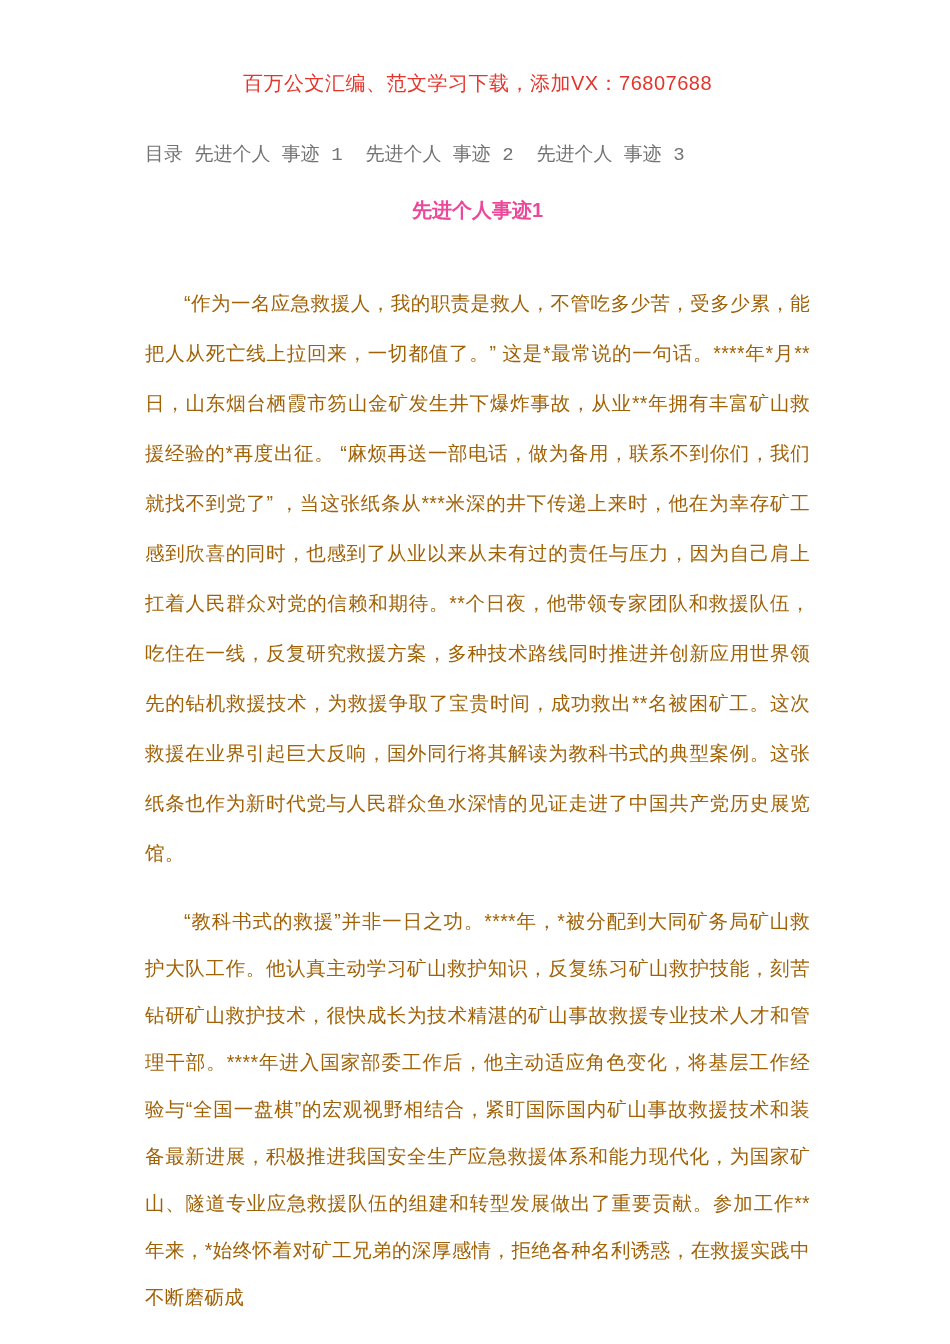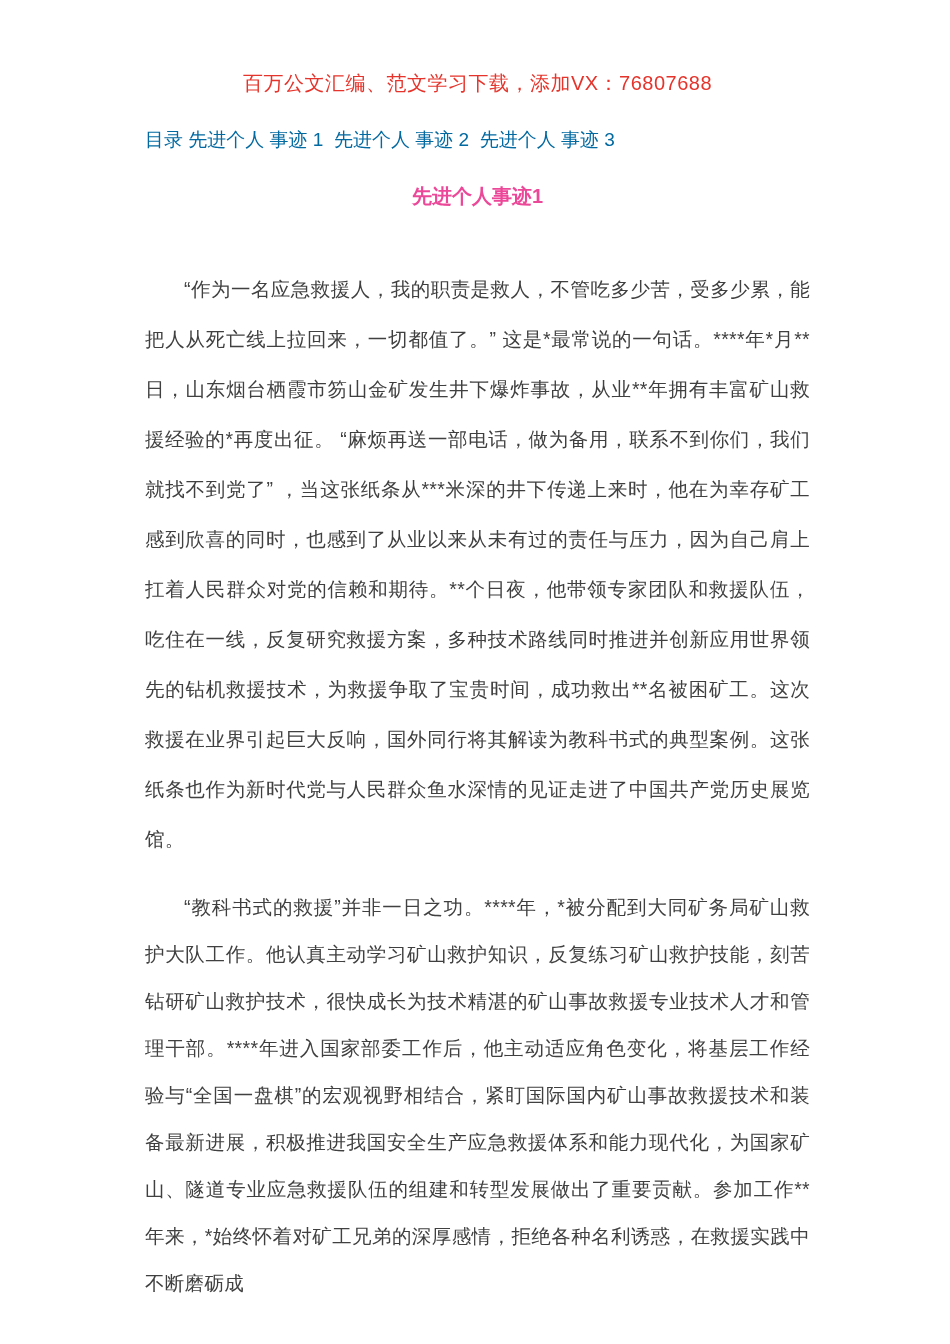--- a/index.html
+++ b/index.html
@@ -16,35 +16,36 @@
     overflow: hidden;
   }
   .notice {
     text-align: center;
     color: #e5342b;
     font-size: 20px;
     letter-spacing: 0.5px;
     white-space: nowrap;
   }
   .toc {
-    margin-top: 30px;
+    margin-top: 44px;
     font-size: 19px;
-    color: #0369a1;
+    color: #737373;
     white-space: pre-wrap;
+    font-family: Liberation Mono, monospace;
   }
   .doc-title {
     margin-top: 30px;
     text-align: center;
     font-size: 20px;
     font-weight: 700;
     color: #ec4899;
   }
   .para {
     font-size: 19.5px;
-    color: #404040;
+    color: #a16207;
     text-indent: 2em;
     text-align: justify;
     letter-spacing: 0.3px;
   }
   .para-1 {
     margin-top: 54px;
     line-height: 50px;
   }
   .para-2 {
     margin-top: 20px;

